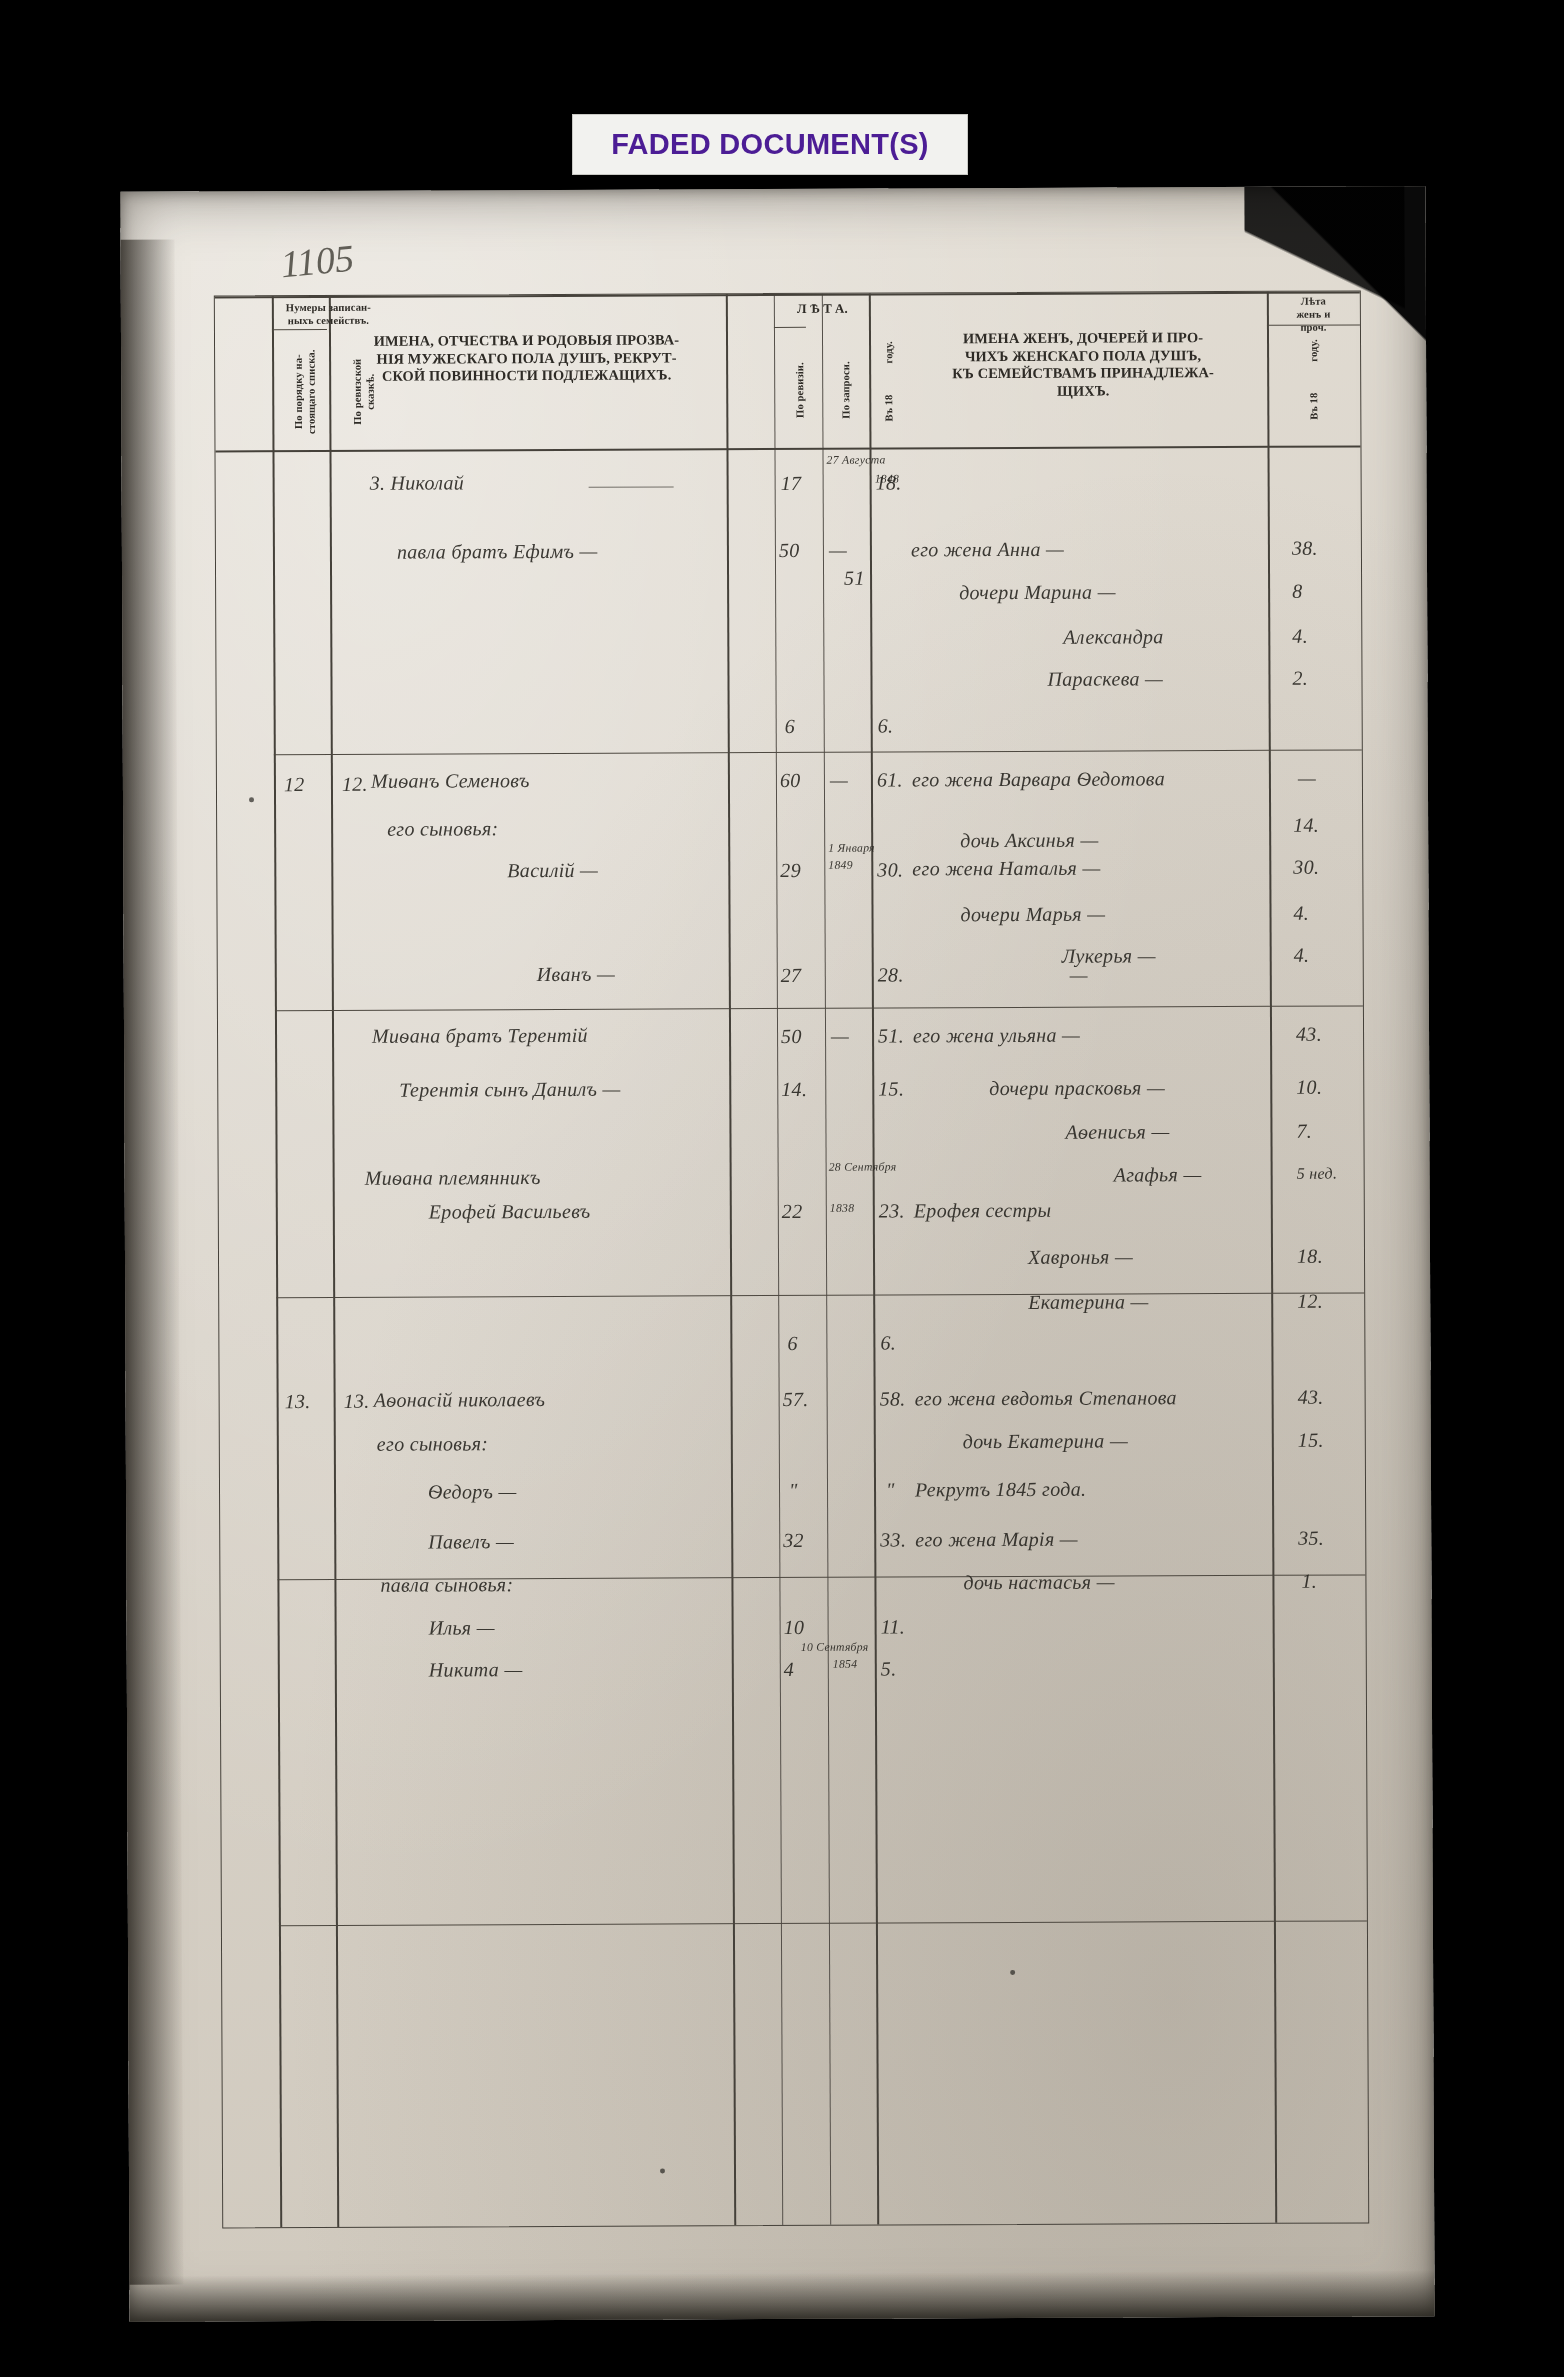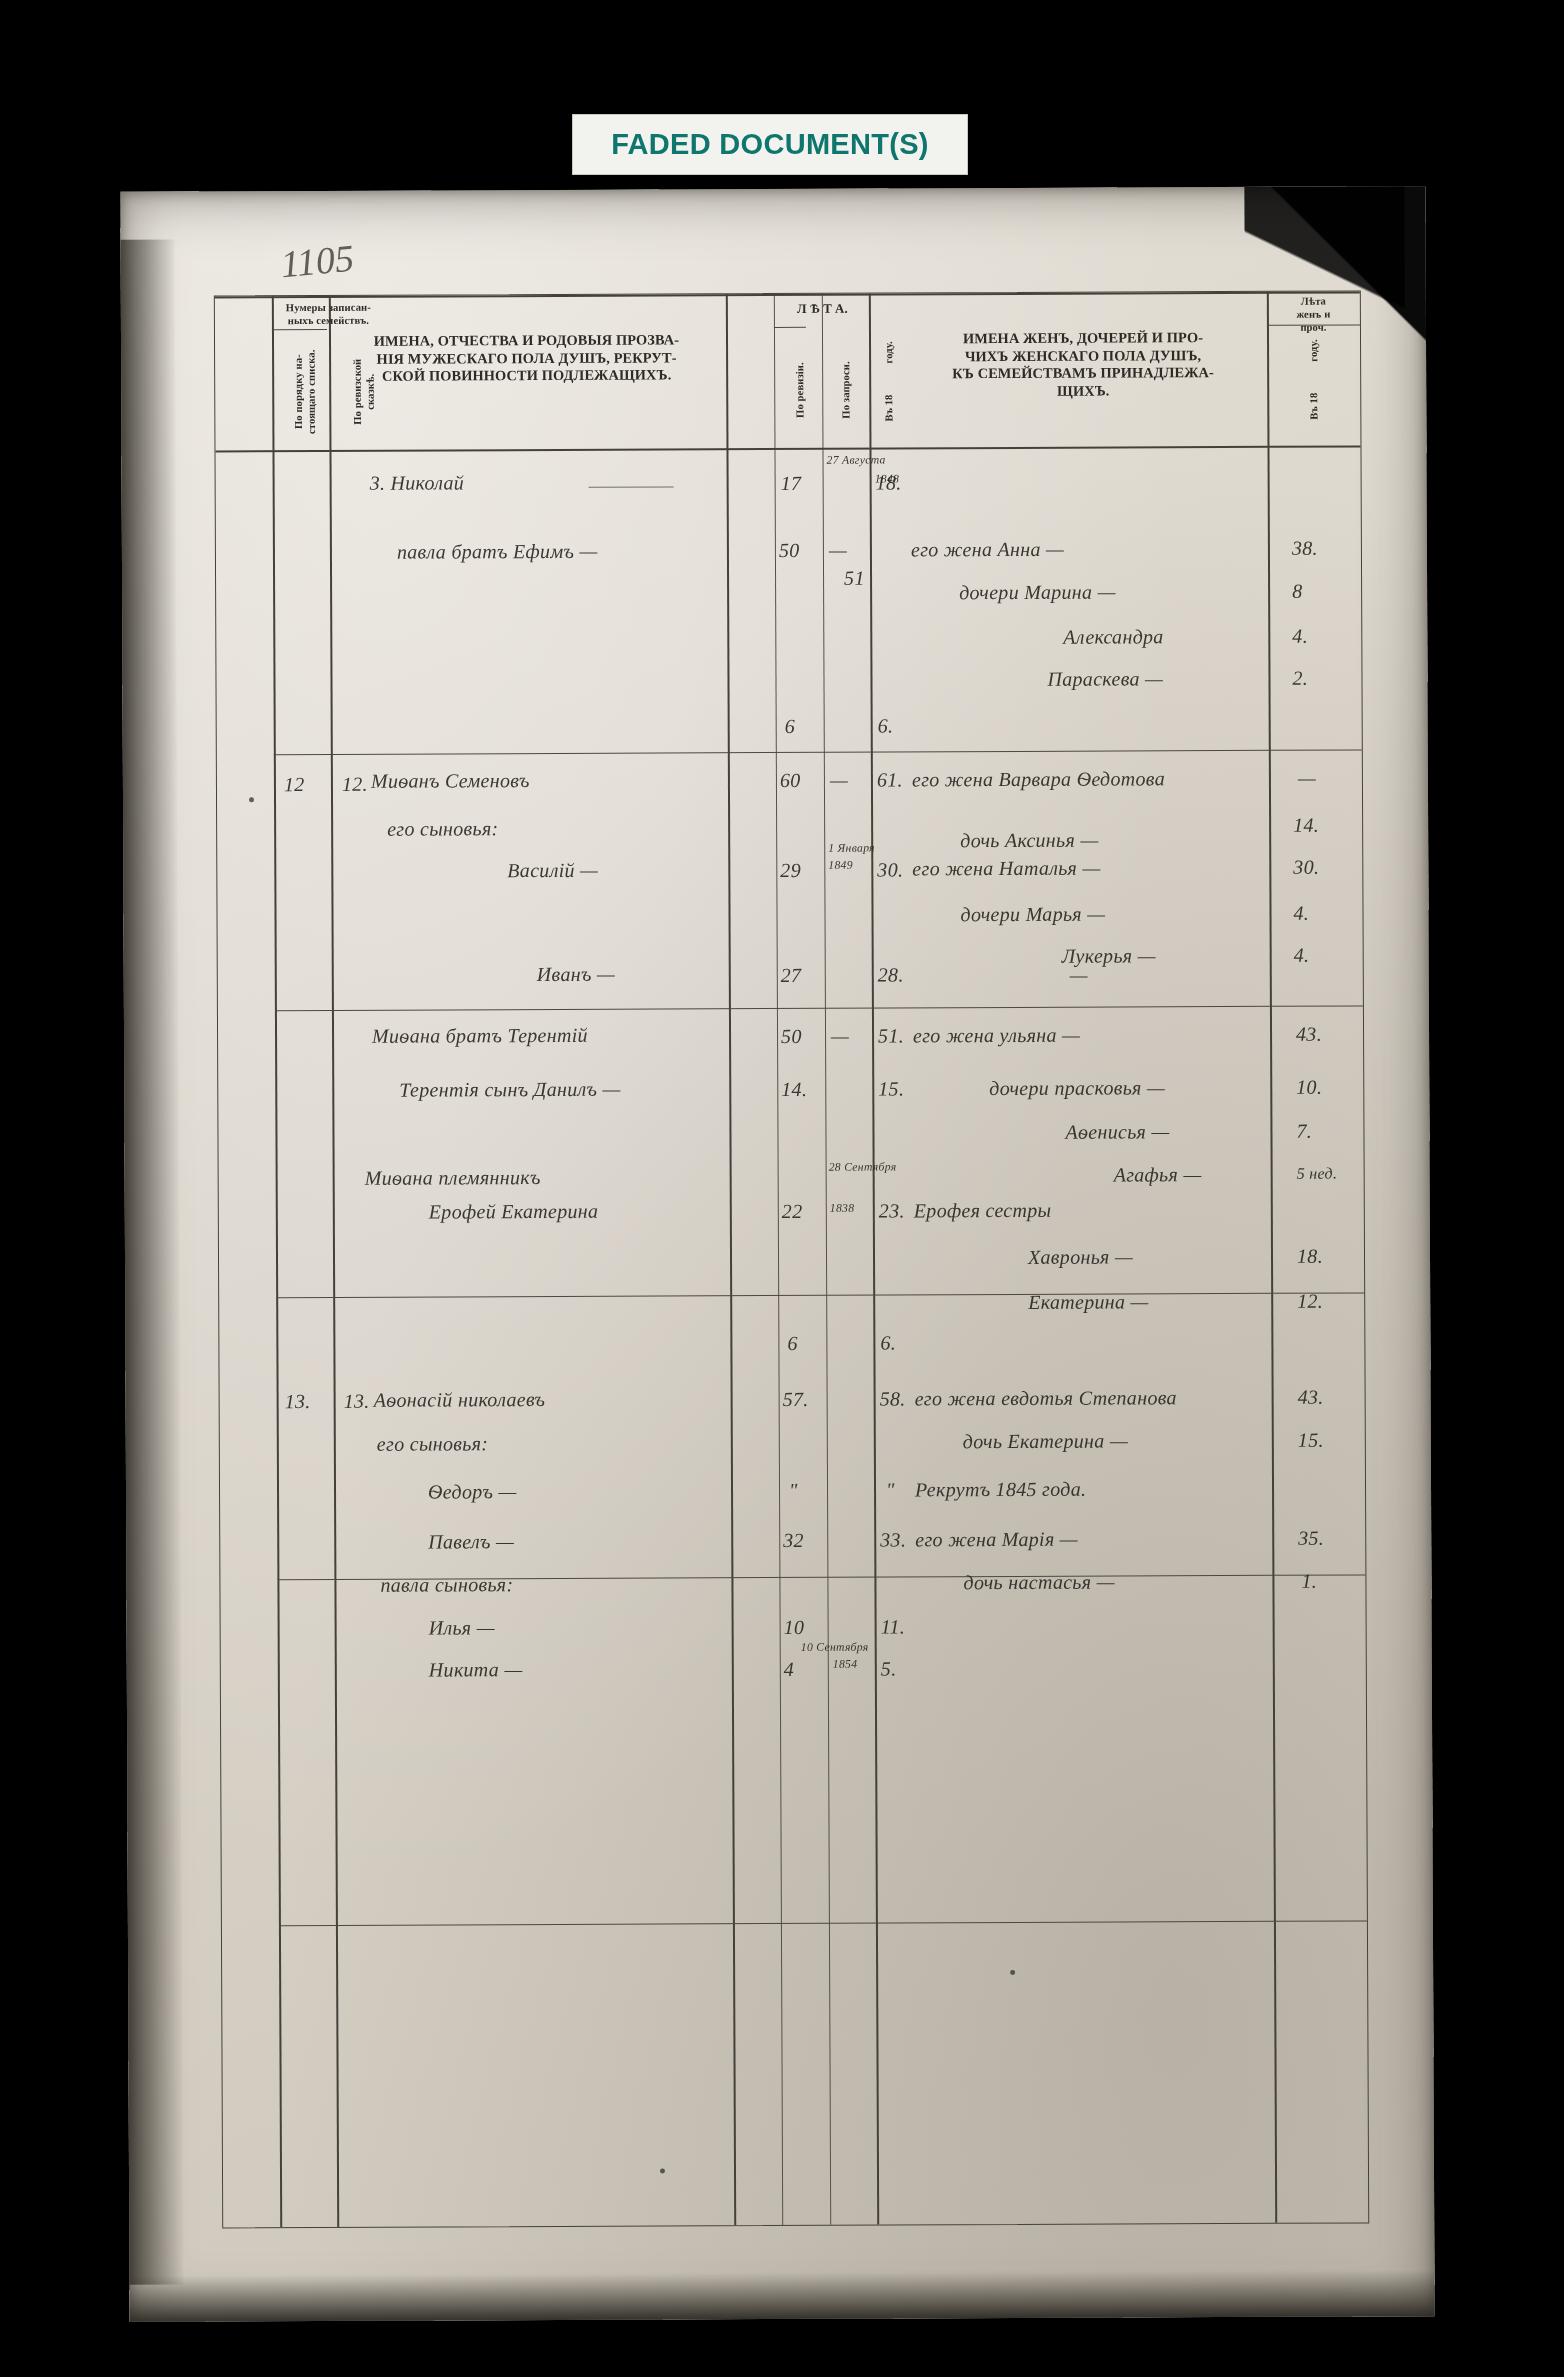--- a/index.html
+++ b/index.html
@@ -28,21 +28,21 @@
     align-items: center;
     justify-content: center;
     z-index: 40;
     box-shadow: 0 1.1px 3.2px rgba(0,0,0,0.6);
   }
   #banner .banner-text {
     font-family: "Liberation Sans", sans-serif;
     font-weight: bold;
     font-size: 29px;
     letter-spacing: 0.3px;
-    color: #0f766e;
+    color: #4c1d95;
   }
 
   
   #page {
     position: absolute;
     left: 125px;
     top: 189px;
     width: 1305px;
     height: 2130px;
     background: #ded9d1;
@@ -330,21 +330,21 @@
     <div class="hw num" style="left: 1078px; top: 784px;">10.</div>
 
     <div class="hw n" style="left: 847px; top: 828px;">Аѳенисья —</div>
     <div class="hw num" style="left: 1078px; top: 828px;">7.</div>
 
     <div class="hw n" style="left: 146px; top: 871px;">Миѳана племянникъ</div>
     <div class="hw xs" style="left: 610px; top: 867px;">28 Сентября</div>
     <div class="hw n" style="left: 895px; top: 871px;">Агафья —</div>
     <div class="hw s" style="left: 1078px; top: 873px;">5 нед.</div>
 
-    <div class="hw n" style="left: 210px; top: 905px;">Ерофей Екатерина</div>
+    <div class="hw n" style="left: 210px; top: 905px;">Ерофей Васильевъ</div>
     <div class="hw num" style="left: 563px; top: 906px;">22</div>
     <div class="hw xs" style="left: 611px; top: 908px;">1838</div>
     <div class="hw num" style="left: 660px; top: 906px;">23.</div>
     <div class="hw n" style="left: 695px; top: 906px;">Ерофея сестры</div>
 
     <div class="hw n" style="left: 809px; top: 953px;">Хавронья —</div>
     <div class="hw num" style="left: 1078px; top: 953px;">18.</div>
 
     <div class="hw n" style="left: 809px; top: 998px;">Екатерина —</div>
     <div class="hw num" style="left: 1078px; top: 998px;">12.</div>

